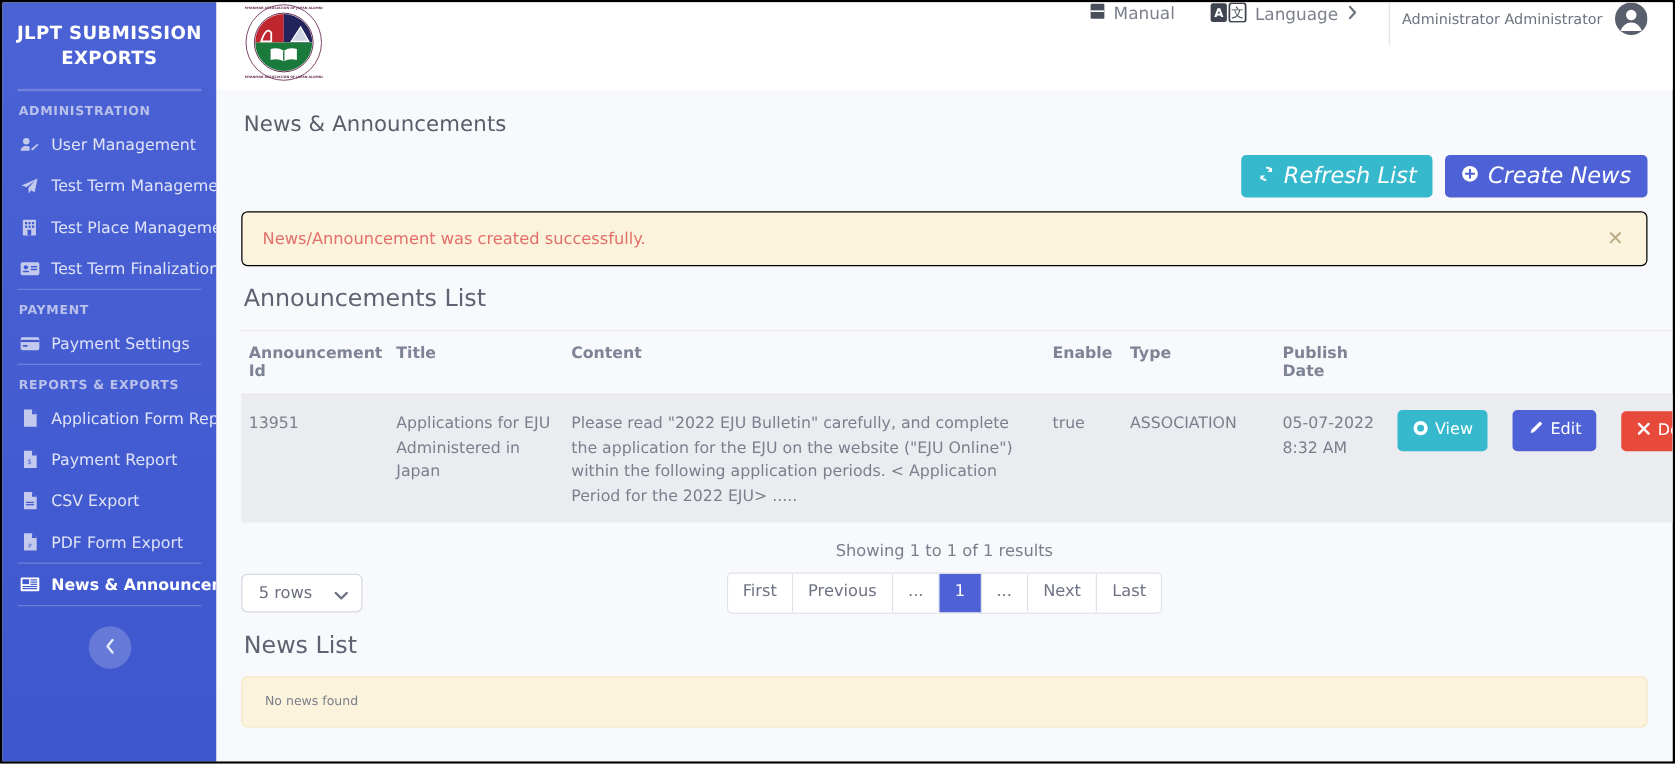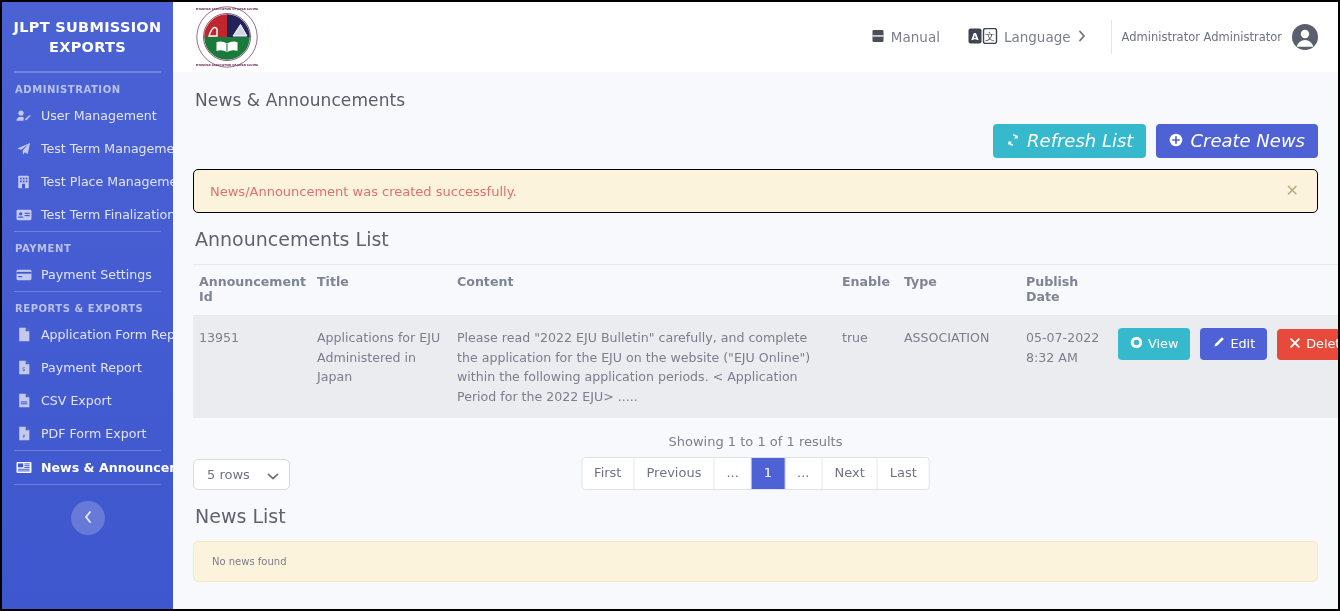--- a/index.html
+++ b/index.html
@@ -64,21 +64,21 @@
     background: rgba(255,255,255,.20);
     display: flex; align-items: center; justify-content: center;
     color: #e8ebfa; cursor: pointer;
   }
 
   
   #main { flex: 1; display: flex; flex-direction: column; background: #f8f9fc; min-width: 0; }
 
   #topbar {
     height: 70px; background: #fff;
-    display: flex; align-items: center;
+    display: flex; align-items: flex-start;
     padding: 0 14px 0 22px;
     flex: 0 0 70px;
   }
   #logo { width: 64px; height: 64px; flex: 0 0 64px; }
   #topbar-spacer { flex: 1; }
   .top-link {
     display: flex; align-items: center; gap: 6px;
     color: #7b7f8c; font-size: 13.5px; cursor: pointer;
     padding: 0 14px;
   }
@@ -143,29 +143,29 @@
   .col-content { width: 385px; }
   .col-enable  { width: 62px; }
   .col-type    { width: 122px; }
   .col-date    { width: 92px; }
   .col-actions { width: 235px; }
   td.actions-cell { white-space: nowrap; padding-left: 0; }
   .btn-sm {
     display: inline-flex; align-items: center; gap: 5px;
     border: none; border-radius: 4px; color: #fff;
     font-size: 12.8px; padding: 8px 12px; cursor: pointer;
-    font-family: inherit; line-height: 1; margin-right: 6px;
+    font-family: inherit; line-height: 1; margin-right: 16px;
   }
   .btn-view   { background: #36b9cc; }
   .btn-edit   { background: #4e62d6; }
   .btn-delete { background: #e74a3b; }
 
   #showing { text-align: center; font-size: 13px; color: #7a7f8c; padding: 16px 0 0 0; }
 
-  #pager-row { display: flex; align-items: flex-end; margin-top: 10px; position: relative; }
+  #pager-row { display: flex; align-items: center; margin-top: 10px; position: relative; }
   #rows-select {
     appearance: none; -webkit-appearance: none;
     border: 1px solid #d6d9e0; border-radius: 5px;
     background: #fff; color: #6e7280;
     font-size: 13px; font-family: inherit;
     padding: 7px 30px 7px 13px; cursor: pointer;
   }
   .select-wrap { position: relative; display: inline-block; }
   .select-caret {
     position: absolute; right: 11px; top: 50%; transform: translateY(-50%);

